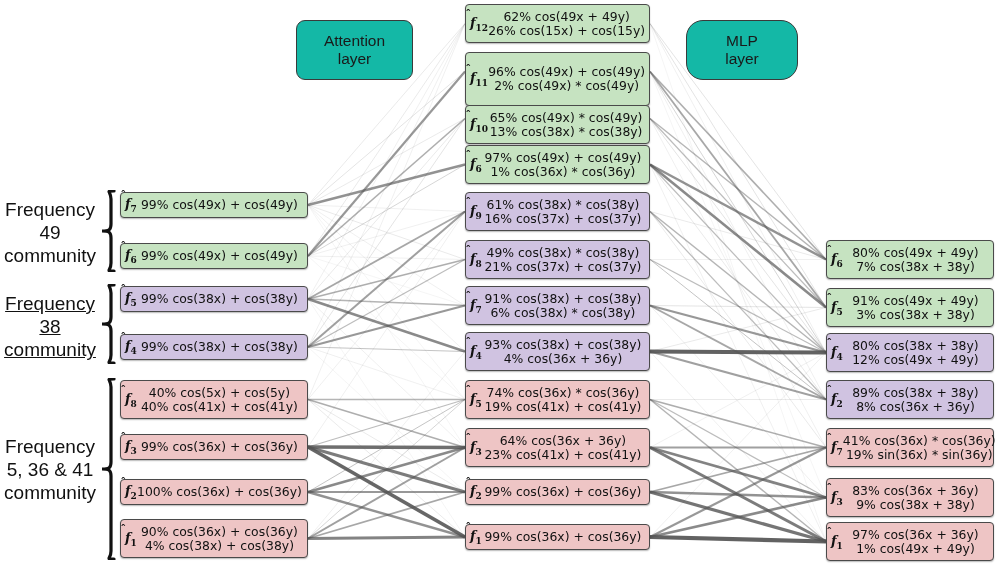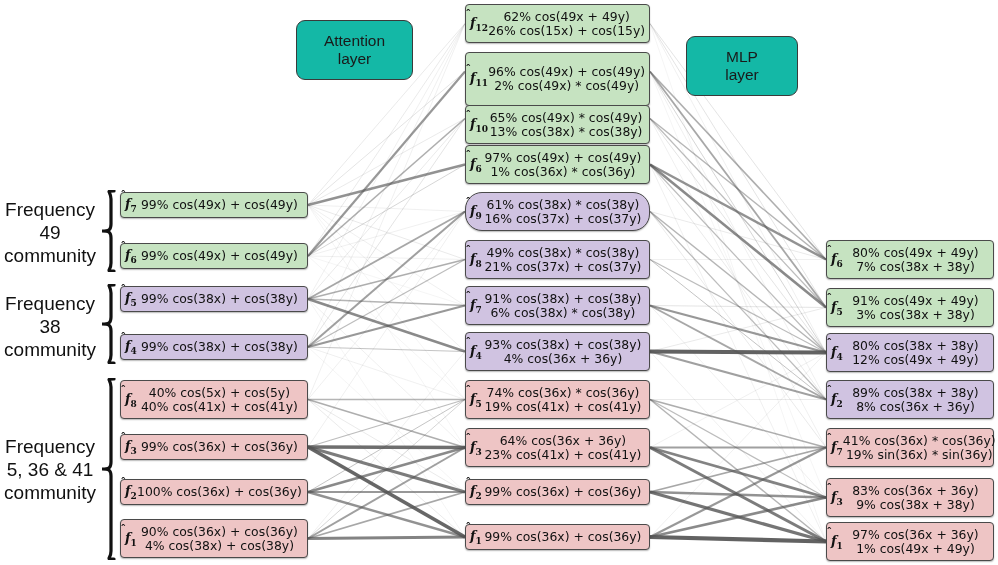--- a/index.html
+++ b/index.html
@@ -251,21 +251,21 @@
           <span class="t">13% cos(38x) * cos(38y)</span>
         </span>
       </div>
       <div class="node green" style="left: 465px; top: 145px; width: 185px; height: 39px;">
         <span class="fname"><span class="hat">̂</span>f<sub>6</sub></span>
         <span class="terms">
           <span class="t">97% cos(49x) + cos(49y)</span>
           <span class="t">1% cos(36x) * cos(36y)</span>
         </span>
       </div>
-      <div class="node purple" style="left: 465px; top: 192px; width: 185px; height: 39px; border-radius: 17px;">
+      <div class="node purple" style="left: 465px; top: 192px; width: 185px; height: 39px;">
         <span class="fname"><span class="hat">̂</span>f<sub>9</sub></span>
         <span class="terms">
           <span class="t">61% cos(38x) * cos(38y)</span>
           <span class="t">16% cos(37x) + cos(37y)</span>
         </span>
       </div>
       <div class="node purple" style="left: 465px; top: 240px; width: 185px; height: 39px;">
         <span class="fname"><span class="hat">̂</span>f<sub>8</sub></span>
         <span class="terms">
           <span class="t">49% cos(38x) * cos(38y)</span>
@@ -360,25 +360,25 @@
           <span class="t">97% cos(36x + 36y)</span>
           <span class="t">1% cos(49x + 49y)</span>
         </span>
       </div>
     </div>
   <div id="labels-layer">
       <div class="layer-label" style="left: 296px; top: 20px; width: 115px; height: 58px;">
         <span style="white-space: pre-line;">Attention
 layer</span>
       </div>
-      <div class="layer-label" style="left: 686px; top: 36px; width: 110px; height: 58px;">
+      <div class="layer-label" style="left: 686px; top: 20px; width: 110px; height: 58px; border-radius: 17px;">
         <span style="white-space: pre-line;">MLP
 layer</span>
       </div>
       <div class="comm-label" style="left: 2px; top: 198px; width: 96px; white-space: pre-line;">Frequency 49
 community</div>
-      <div class="comm-label" style="left: 2px; top: 292px; width: 96px; white-space: pre-line;">Frequency 38
+      <div class="comm-label" style="left: 2px; top: 292px; width: 96px; white-space: pre-line; text-decoration: underline;">Frequency 38
 community</div>
       <div class="comm-label" style="left: 2px; top: 435px; width: 96px; white-space: pre-line;">Frequency
 5, 36 &amp; 41
 community</div>
     </div>
 </div>
 
 </body></html>

